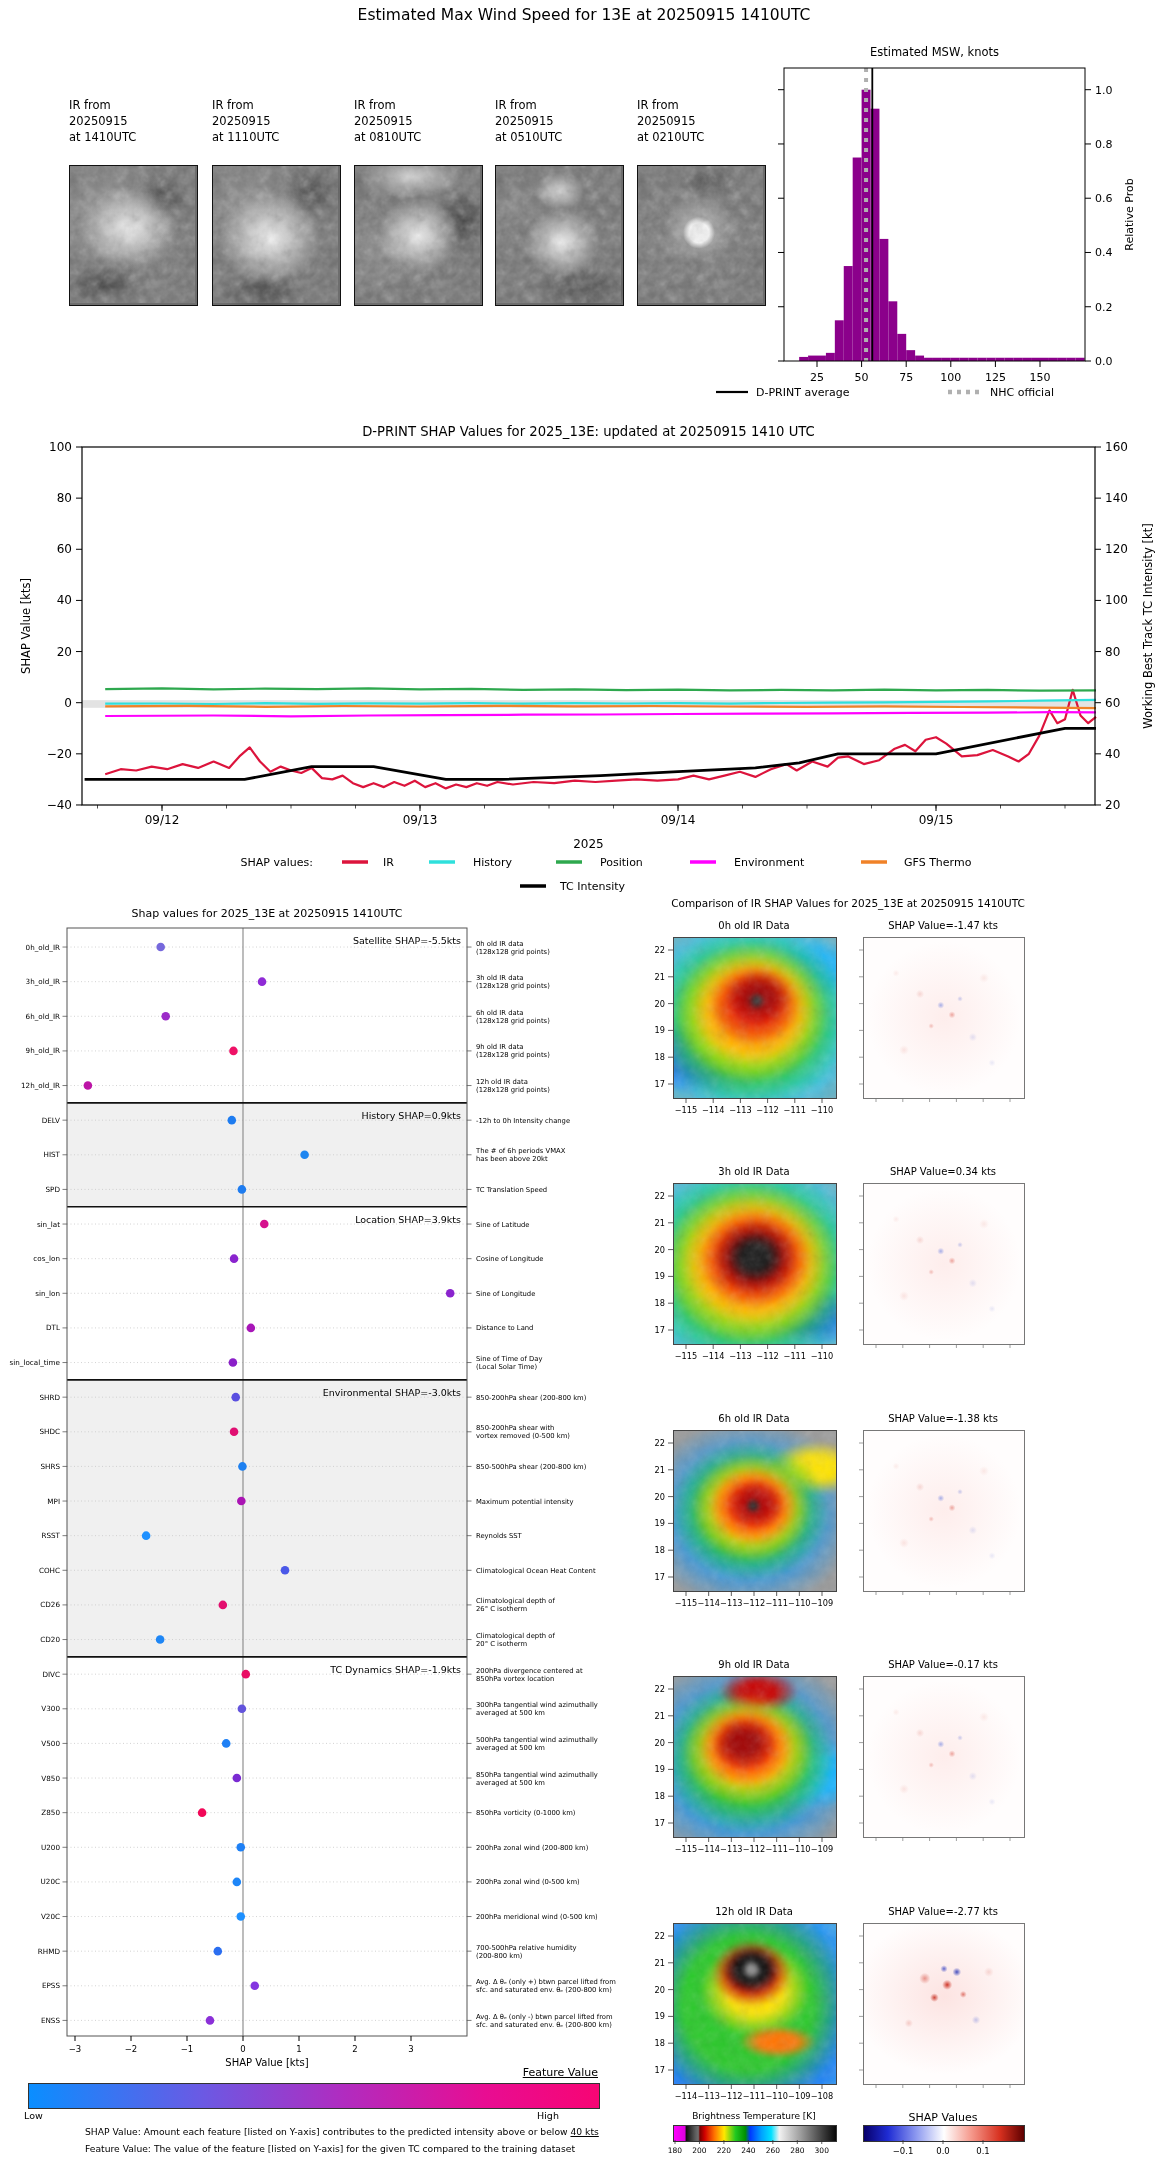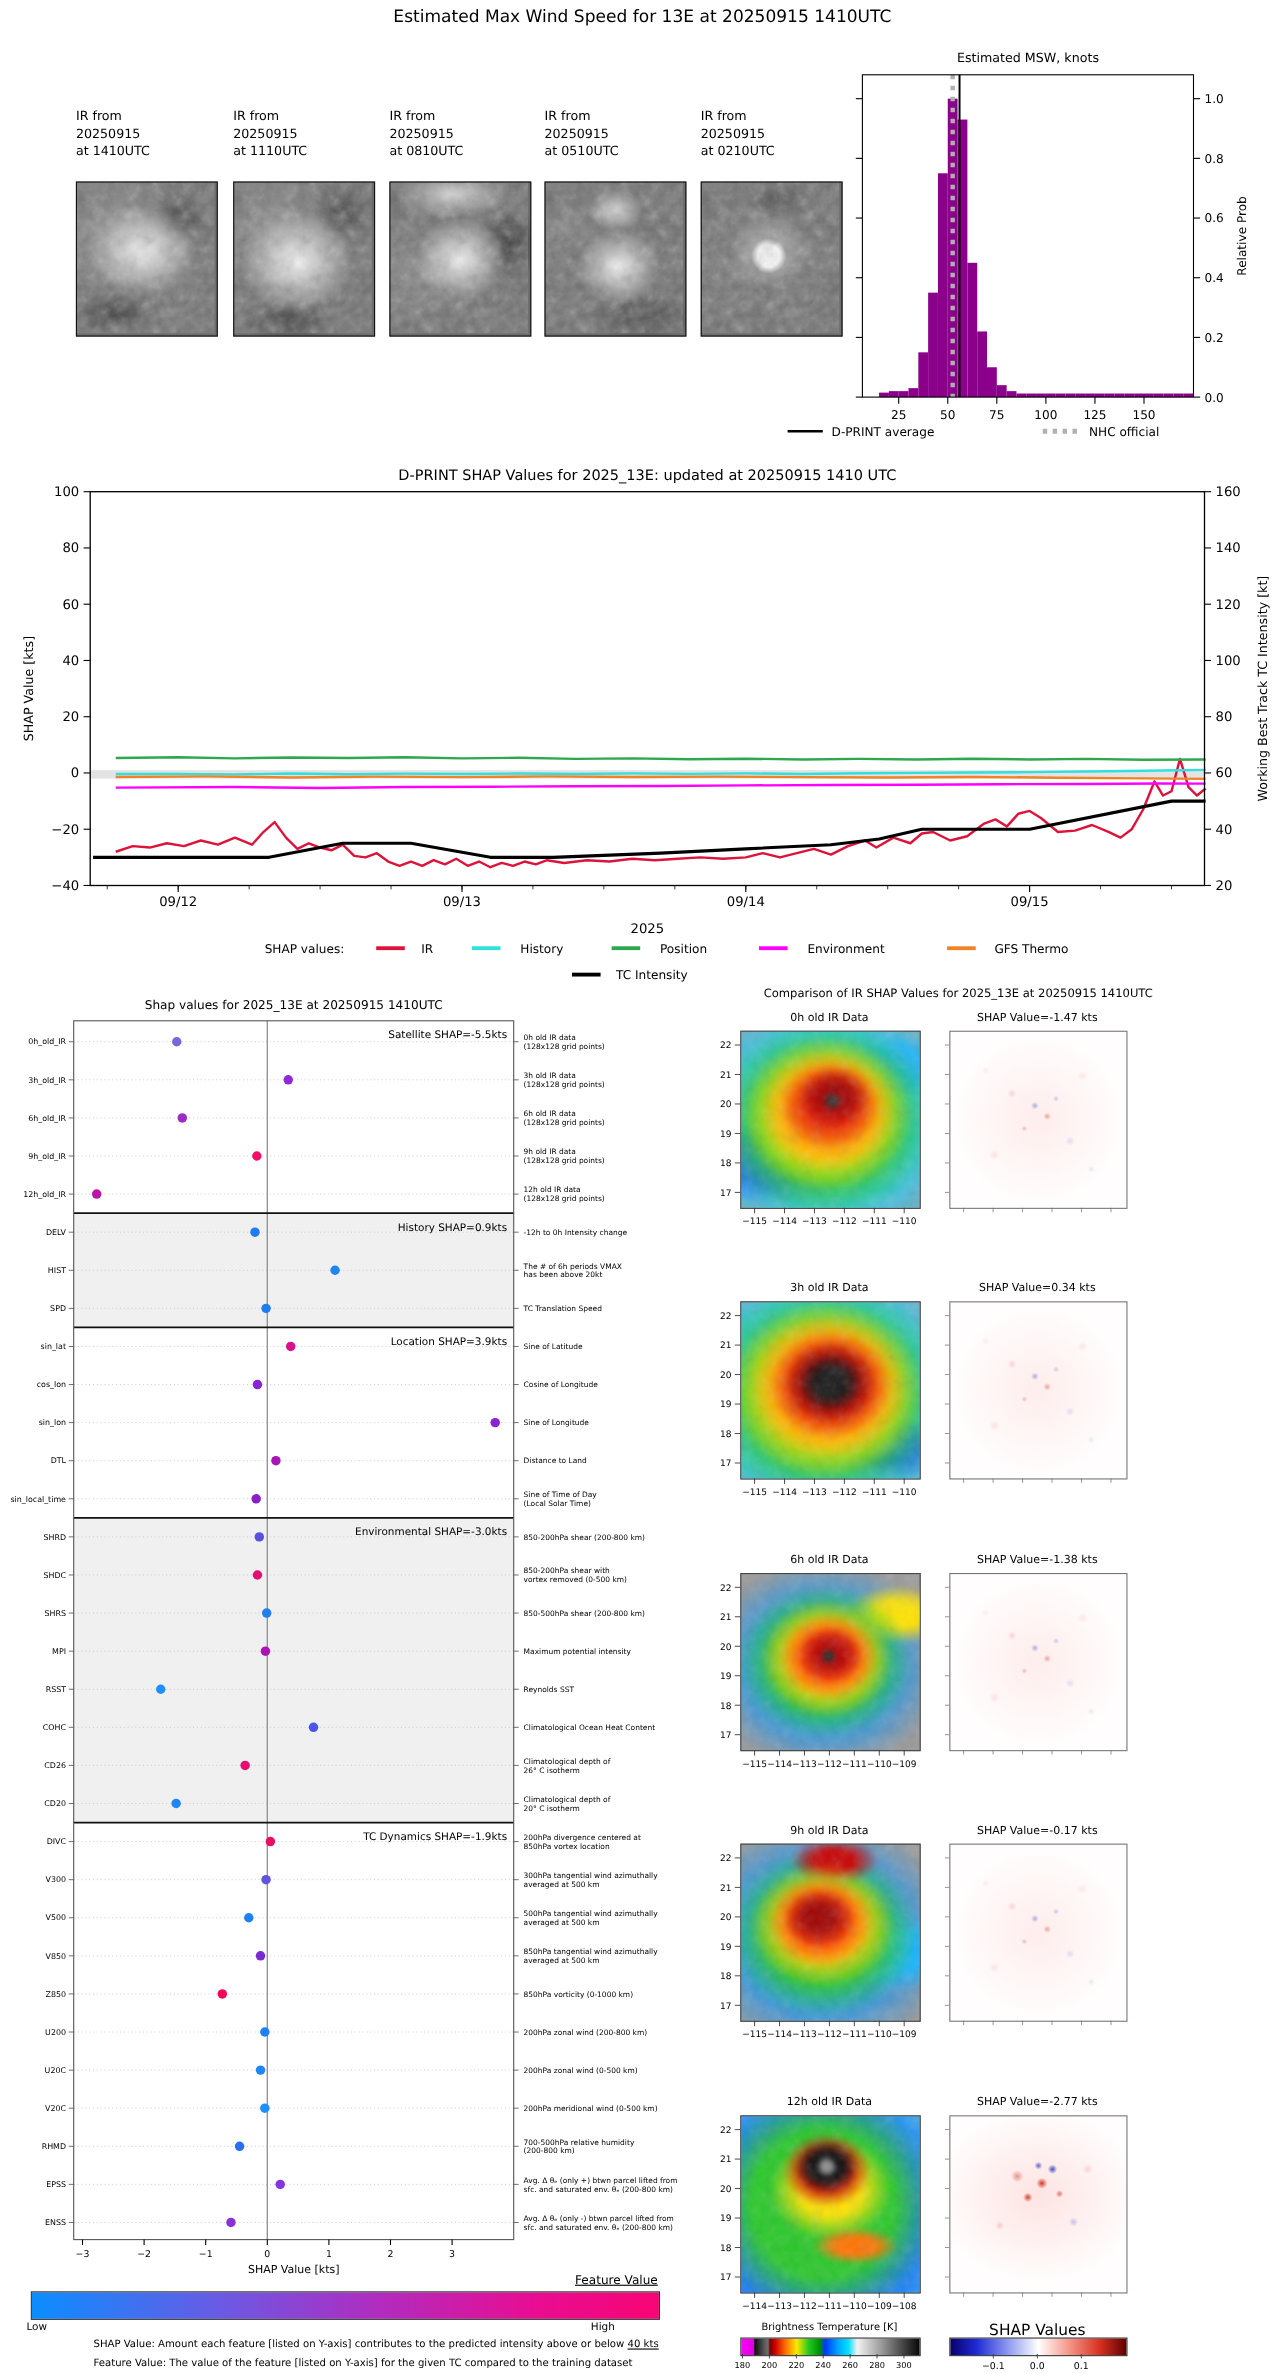--- a/index.html
+++ b/index.html
@@ -29,21 +29,21 @@
       radial-gradient(ellipse 45% 38% at 52% 55%, rgba(250,250,250,.96), rgba(250,250,250,0) 66%),
       radial-gradient(ellipse 28% 20% at 50% 18%, rgba(240,240,240,.85), rgba(240,240,240,0) 70%),
       radial-gradient(ellipse 40% 30% at 15% 30%, rgba(140,140,140,.5), rgba(140,140,140,0) 78%),
       radial-gradient(ellipse 50% 22% at 70% 88%, rgba(25,25,25,.5), rgba(25,25,25,0) 75%);}
   .ir-thumb.v5{background-image:
       radial-gradient(circle 16px at 48% 48%, rgba(252,252,252,.97) 0 10px, rgba(252,252,252,0) 16px),
       radial-gradient(ellipse 40% 34% at 48% 45%, rgba(200,200,200,.8), rgba(200,200,200,0) 72%),
       radial-gradient(ellipse 65% 55% at 45% 50%, rgba(130,130,130,.6), rgba(130,130,130,0) 82%),
       radial-gradient(ellipse 35% 18% at 55% 12%, rgba(30,30,30,.45), rgba(30,30,30,0) 72%);}
   .grain-ov{position:absolute;left:0;top:0;}
-  .cmp-title{left:648px;width:400px;top:897px;text-align:right;font-size:10.5px;}
+  .cmp-title{left:648px;width:400px;top:897px;text-align:center;font-size:10.5px;}
   .cmp-sub{text-align:center;font-size:10px;}
   .cmp-ir{left:673px;width:162px;height:160px;border:1px solid #444;background-color:#9a9a9a;overflow:hidden;}
   .cmp-shap{left:863px;width:160px;height:160px;border:1px solid #777;background-color:#fffdfd;overflow:hidden;}
   .pat{position:absolute;left:-6px;top:-6px;right:-6px;bottom:-6px;filter:blur(2.5px);}
   #irp0{background-image:
     radial-gradient(circle 8px at 51% 40%, #2a2a2a 0 4px, rgba(42,42,42,0) 8px),
     radial-gradient(ellipse 24% 20% at 52% 38%, #a00000 30%, rgba(160,0,0,0) 78%),
     radial-gradient(ellipse 34% 30% at 50% 42%, #e81400 32%, rgba(232,20,0,0) 78%),
     radial-gradient(ellipse 44% 40% at 49% 45%, #ff8c00 40%, rgba(255,140,0,0) 80%),
     radial-gradient(ellipse 54% 50% at 48% 47%, #ffe400 45%, rgba(255,228,0,0) 82%),
@@ -109,21 +109,21 @@
     radial-gradient(circle 7px at 78% 30%, rgba(225,130,120,.28), rgba(225,130,120,0) 70%),
     radial-gradient(ellipse 70% 60% at 50% 45%, rgba(248,180,175,.35), rgba(248,180,175,0) 82%);}
   .cbar{border:1px solid #333;}
   #feat-bar{left:28px;top:2083px;width:570px;height:24px;}
   #feat-title{left:398px;width:200px;top:2066px;text-align:right;font-size:11px;text-decoration:underline;}
   #feat-low{left:24px;top:2110px;font-size:9.5px;}
   #feat-high{left:498px;width:100px;top:2110px;text-align:center;font-size:9.5px;}
   #bt-bar{left:673px;top:2125px;width:162px;height:15px;}
   #bt-title{left:648px;width:212px;top:2111px;text-align:center;font-size:9px;}
   #shap-bar{left:863px;top:2125px;width:160px;height:15px;}
-  #shap-title{left:863px;width:160px;top:2111px;text-align:center;font-size:14px;}
+  #shap-title{left:863px;width:160px;top:2111px;text-align:center;font-size:11px;}
   .fnote{left:85px;font-size:9.2px;white-space:nowrap;}
   #overlay{left:0;top:0;pointer-events:none;}
 </style>
 </head>
 <body>
 
 <svg width="0" height="0" style="position:absolute">
   <defs>
     <filter id="grain" x="0%" y="0%" width="100%" height="100%">
       <feTurbulence type="fractalNoise" baseFrequency="0.09" numOctaves="3" seed="11" stitchTiles="stitch"></feTurbulence>

